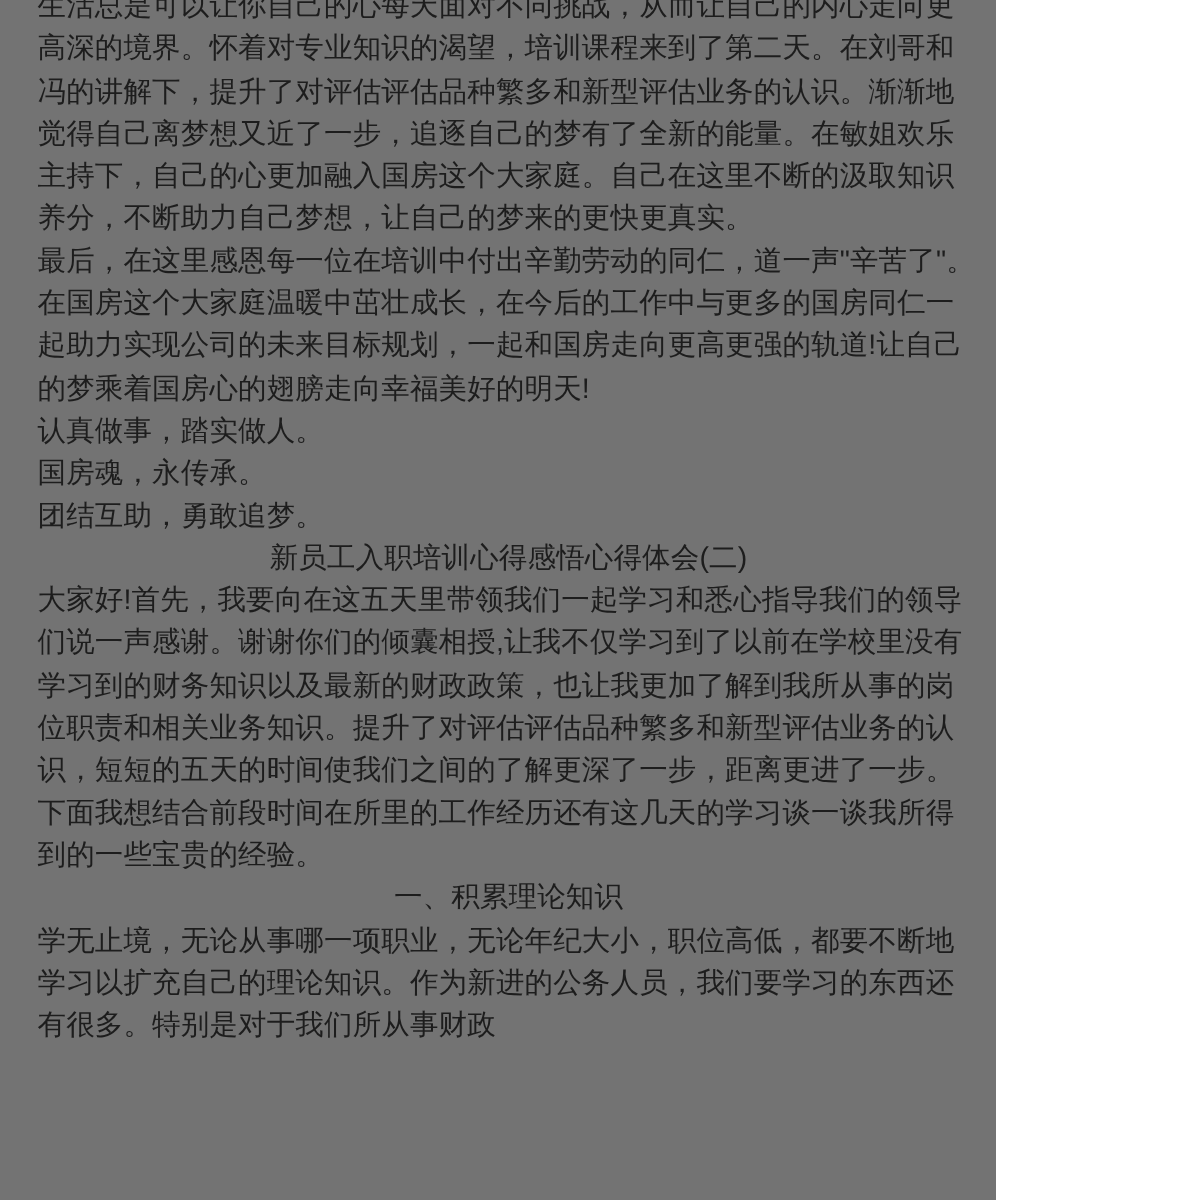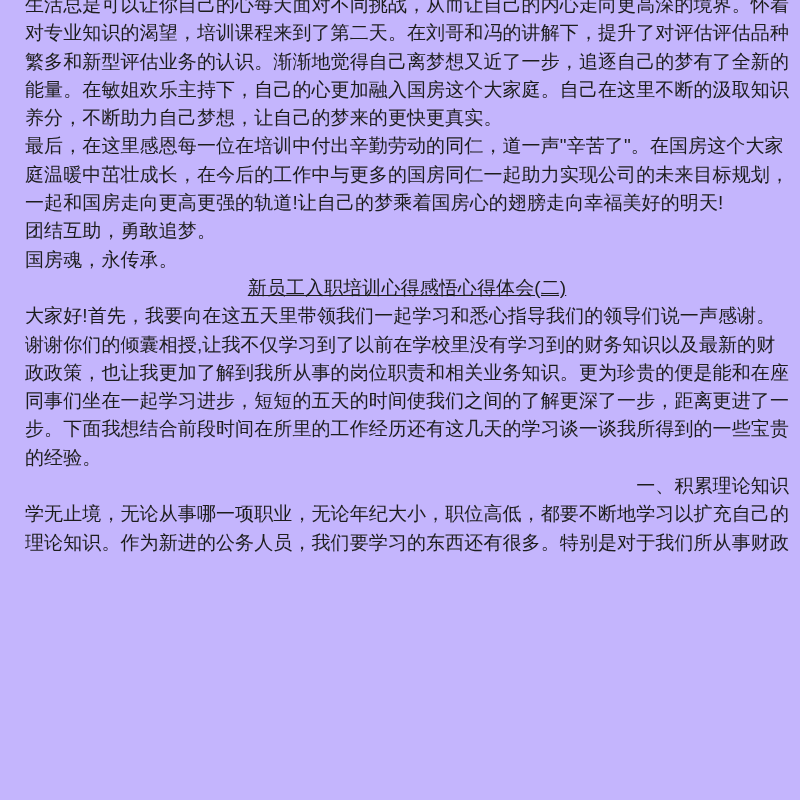--- a/index.html
+++ b/index.html
@@ -8,54 +8,54 @@
   }
   body {
     width: 800px;
     height: 800px;
     overflow: hidden;
     background: #ffffff;
     font-family: "Liberation Sans", "DejaVu Sans", sans-serif;
   }
   .page {
     box-sizing: border-box;
-    width: 800px;
+    width: 664px;
     height: 800px;
     overflow: hidden;
-    background: #c4b5fd;
+    background: #737373;
   }
   .doc-content {
     margin-top: -9px;
     padding: 0 11px 0 25px;
     color: #1d1d1d;
     font-size: 19px;
     line-height: 28.3px;
     letter-spacing: 0.1px;
     text-align: left;
   }
   .doc-content p {
     margin: 0;
     padding: 0;
     word-break: break-all;
   }
   .doc-content p.title {
     text-align: center;
-    text-decoration: underline;
   }
   .doc-content p.heading {
-    text-align: right;
+    text-align: center;
   }
 </style>
 </head>
 <body style="background: rgb(255, 255, 255);">
 
 <div class="page">
   <div class="doc-content" style="color: rgb(29, 29, 29);">
       <p class="body">生活总是可以让你自己的心每天面对不同挑战，从而让自己的内心走向更高深的境界。怀着对专业知识的渴望，培训课程来到了第二天。在刘哥和冯的讲解下，提升了对评估评估品种繁多和新型评估业务的认识。渐渐地觉得自己离梦想又近了一步，追逐自己的梦有了全新的能量。在敏姐欢乐主持下，自己的心更加融入国房这个大家庭。自己在这里不断的汲取知识养分，不断助力自己梦想，让自己的梦来的更快更真实。</p>
       <p class="body">最后，在这里感恩每一位在培训中付出辛勤劳动的同仁，道一声"辛苦了"。在国房这个大家庭温暖中茁壮成长，在今后的工作中与更多的国房同仁一起助力实现公司的未来目标规划，一起和国房走向更高更强的轨道!让自己的梦乘着国房心的翅膀走向幸福美好的明天!</p>
+      <p class="body">认真做事，踏实做人。</p>
+      <p class="body">国房魂，永传承。</p>
       <p class="body">团结互助，勇敢追梦。</p>
-      <p class="body">国房魂，永传承。</p>
       <p class="title">新员工入职培训心得感悟心得体会(二)</p>
-      <p class="body">大家好!首先，我要向在这五天里带领我们一起学习和悉心指导我们的领导们说一声感谢。谢谢你们的倾囊相授,让我不仅学习到了以前在学校里没有学习到的财务知识以及最新的财政政策，也让我更加了解到我所从事的岗位职责和相关业务知识。更为珍贵的便是能和在座同事们坐在一起学习进步，短短的五天的时间使我们之间的了解更深了一步，距离更进了一步。下面我想结合前段时间在所里的工作经历还有这几天的学习谈一谈我所得到的一些宝贵的经验。</p>
+      <p class="body">大家好!首先，我要向在这五天里带领我们一起学习和悉心指导我们的领导们说一声感谢。谢谢你们的倾囊相授,让我不仅学习到了以前在学校里没有学习到的财务知识以及最新的财政政策，也让我更加了解到我所从事的岗位职责和相关业务知识。提升了对评估评估品种繁多和新型评估业务的认识，短短的五天的时间使我们之间的了解更深了一步，距离更进了一步。下面我想结合前段时间在所里的工作经历还有这几天的学习谈一谈我所得到的一些宝贵的经验。</p>
       <p class="heading">一、积累理论知识</p>
       <p class="body">学无止境，无论从事哪一项职业，无论年纪大小，职位高低，都要不断地学习以扩充自己的理论知识。作为新进的公务人员，我们要学习的东西还有很多。特别是对于我们所从事财政</p>
     </div>
 </div>
 
 </body></html>

